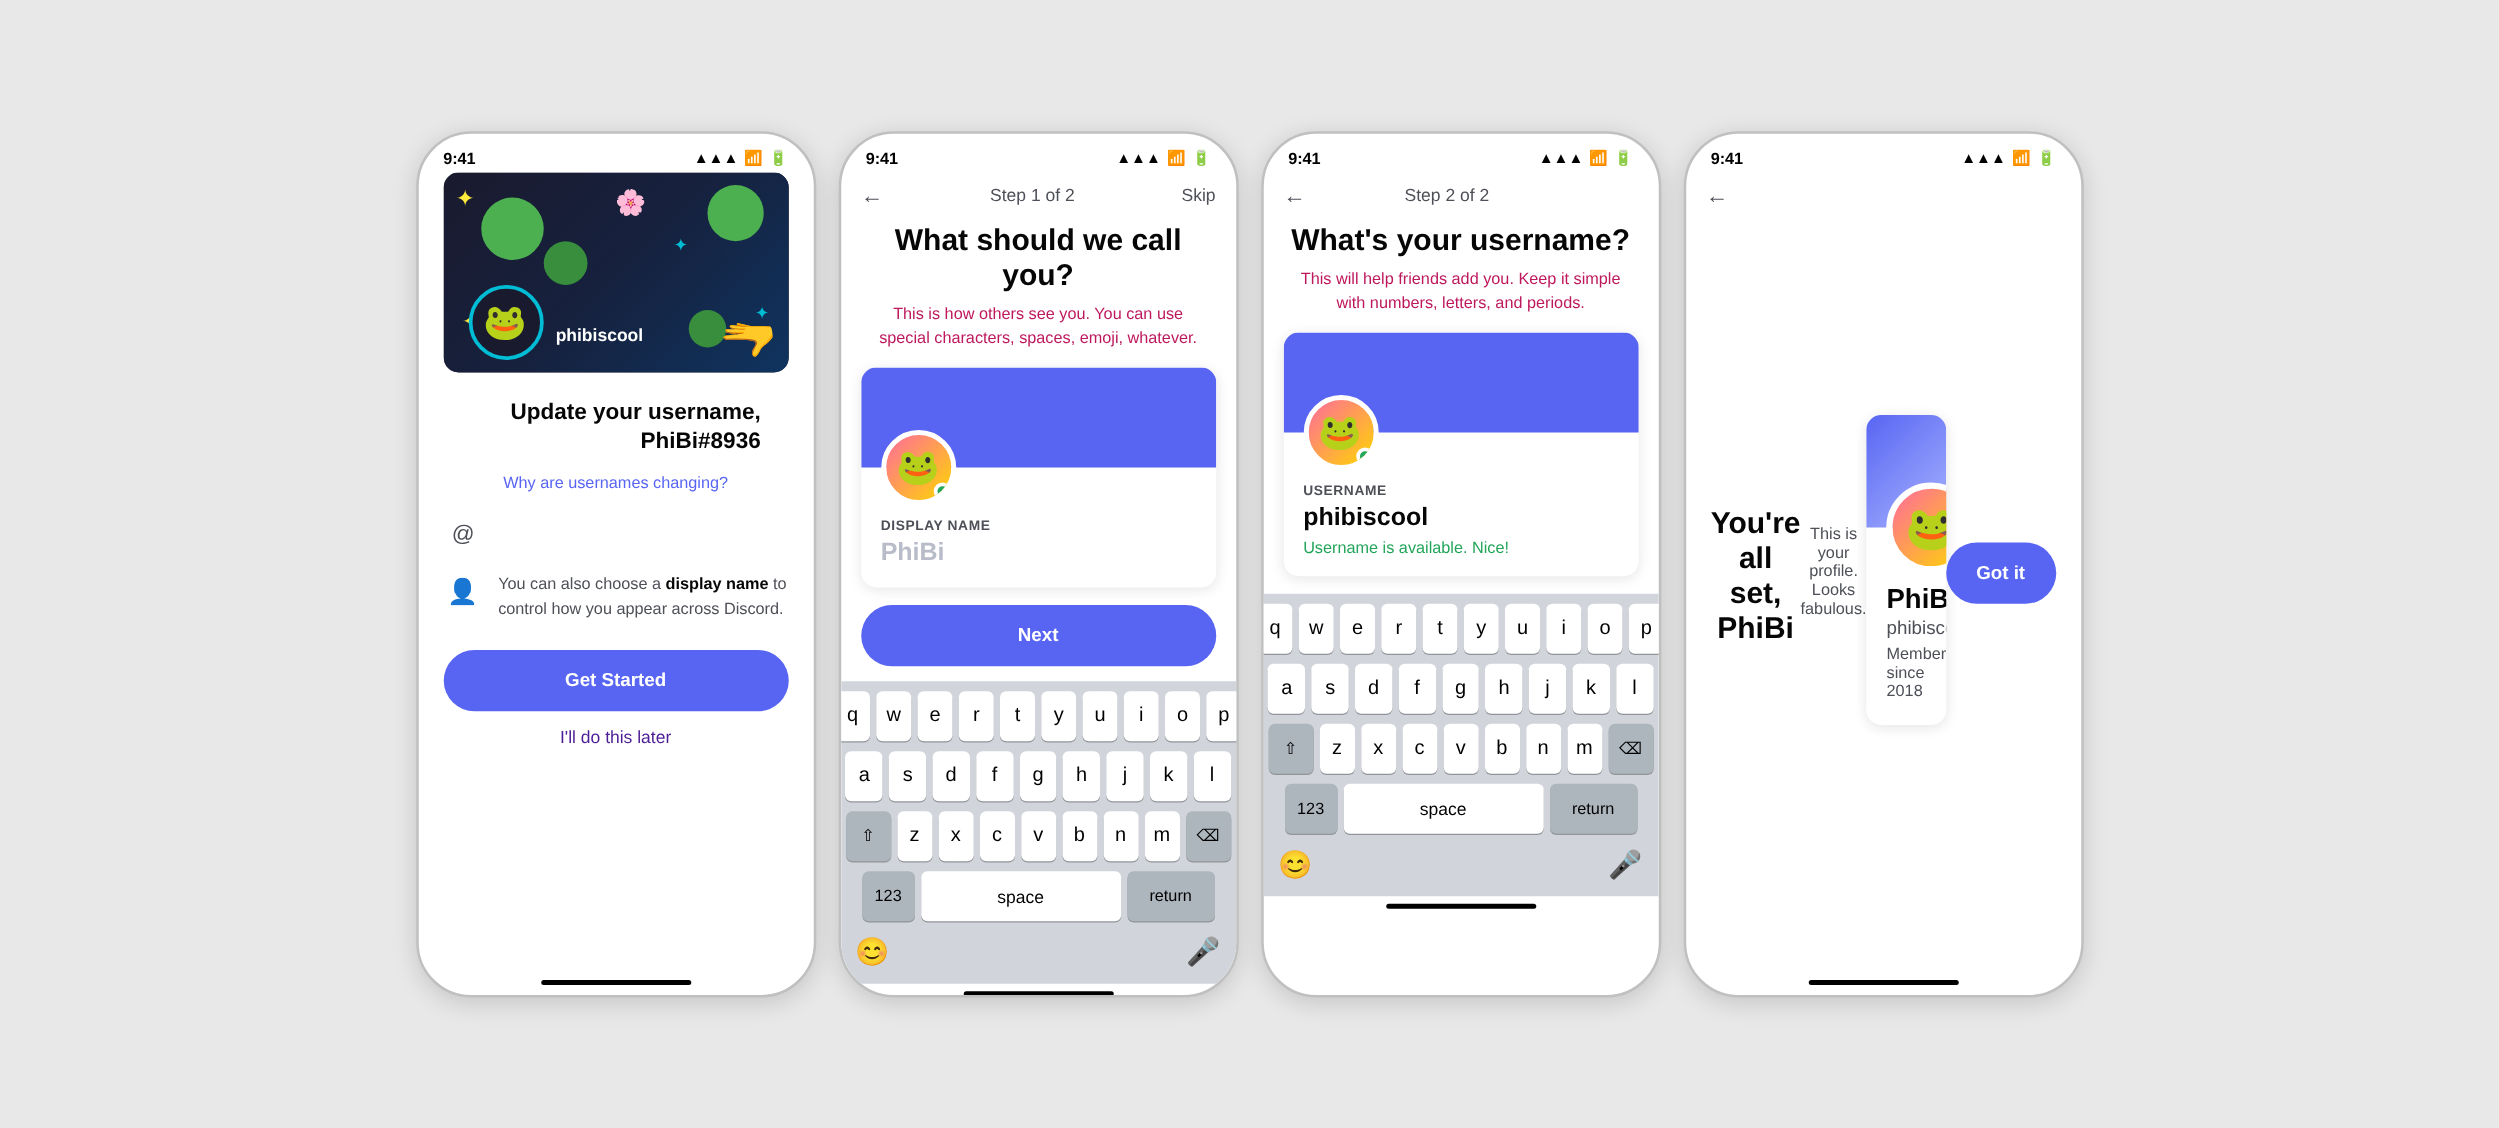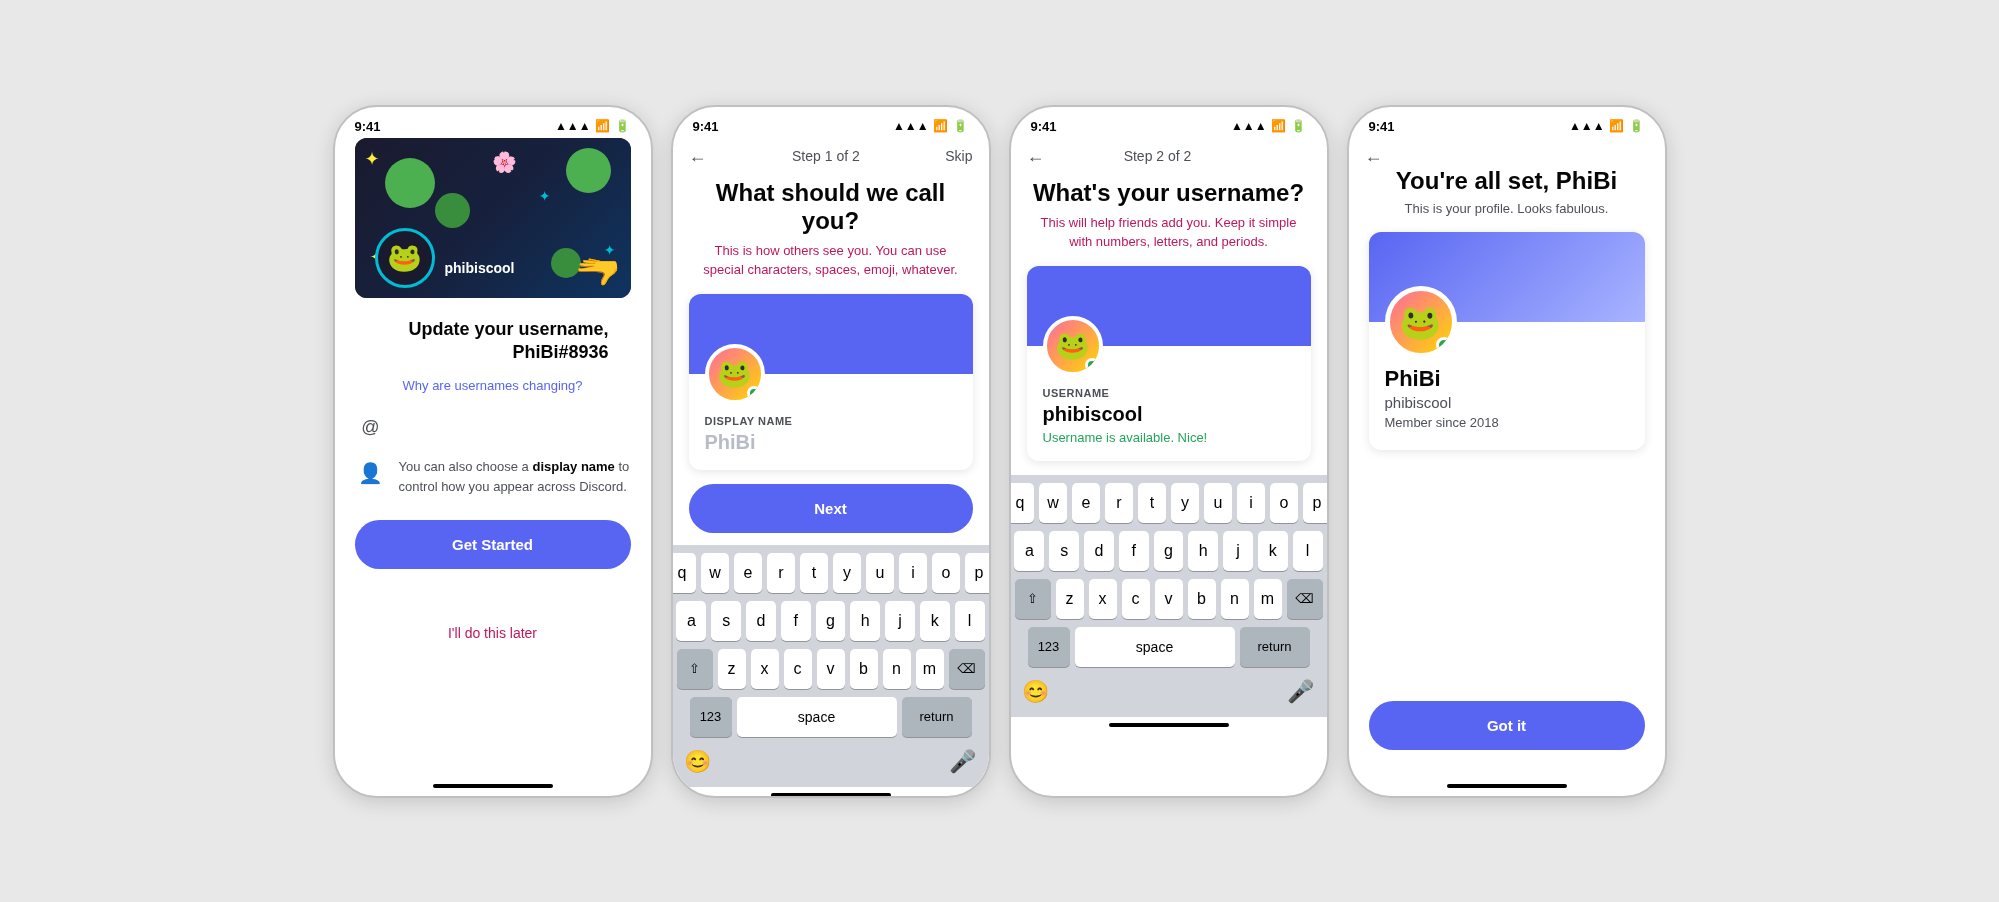--- a/index.html
+++ b/index.html
@@ -208,25 +208,24 @@
       border: none;
       border-radius: 30px;
       font-size: 15px;
       font-weight: 700;
       cursor: pointer;
       margin-bottom: 12px;
     }
     .btn-link {
       background: none;
       border: none;
-      color: #be185d;
+      color: #4c1d95;
       font-size: 14px;
       cursor: pointer;
       font-weight: 500;
-      margin-top: 44px;
     }
     .home-indicator {
       width: 120px;
       height: 4px;
       background: #000;
       border-radius: 2px;
       margin: 6px auto 8px;
       flex-shrink: 0;
     }
 
@@ -397,21 +396,21 @@
       background: none;
       border: none;
       font-size: 22px;
       cursor: pointer;
     }
 
     
     .allset-content {
       padding: 0 20px 16px;
       display: flex;
-      flex-direction: column;
+      flex-direction: row;
       align-items: center;
       flex: 1;
     }
     .allset-title {
       font-size: 24px;
       font-weight: 800;
       text-align: center;
       color: #060607;
       margin-bottom: 6px;
     }

